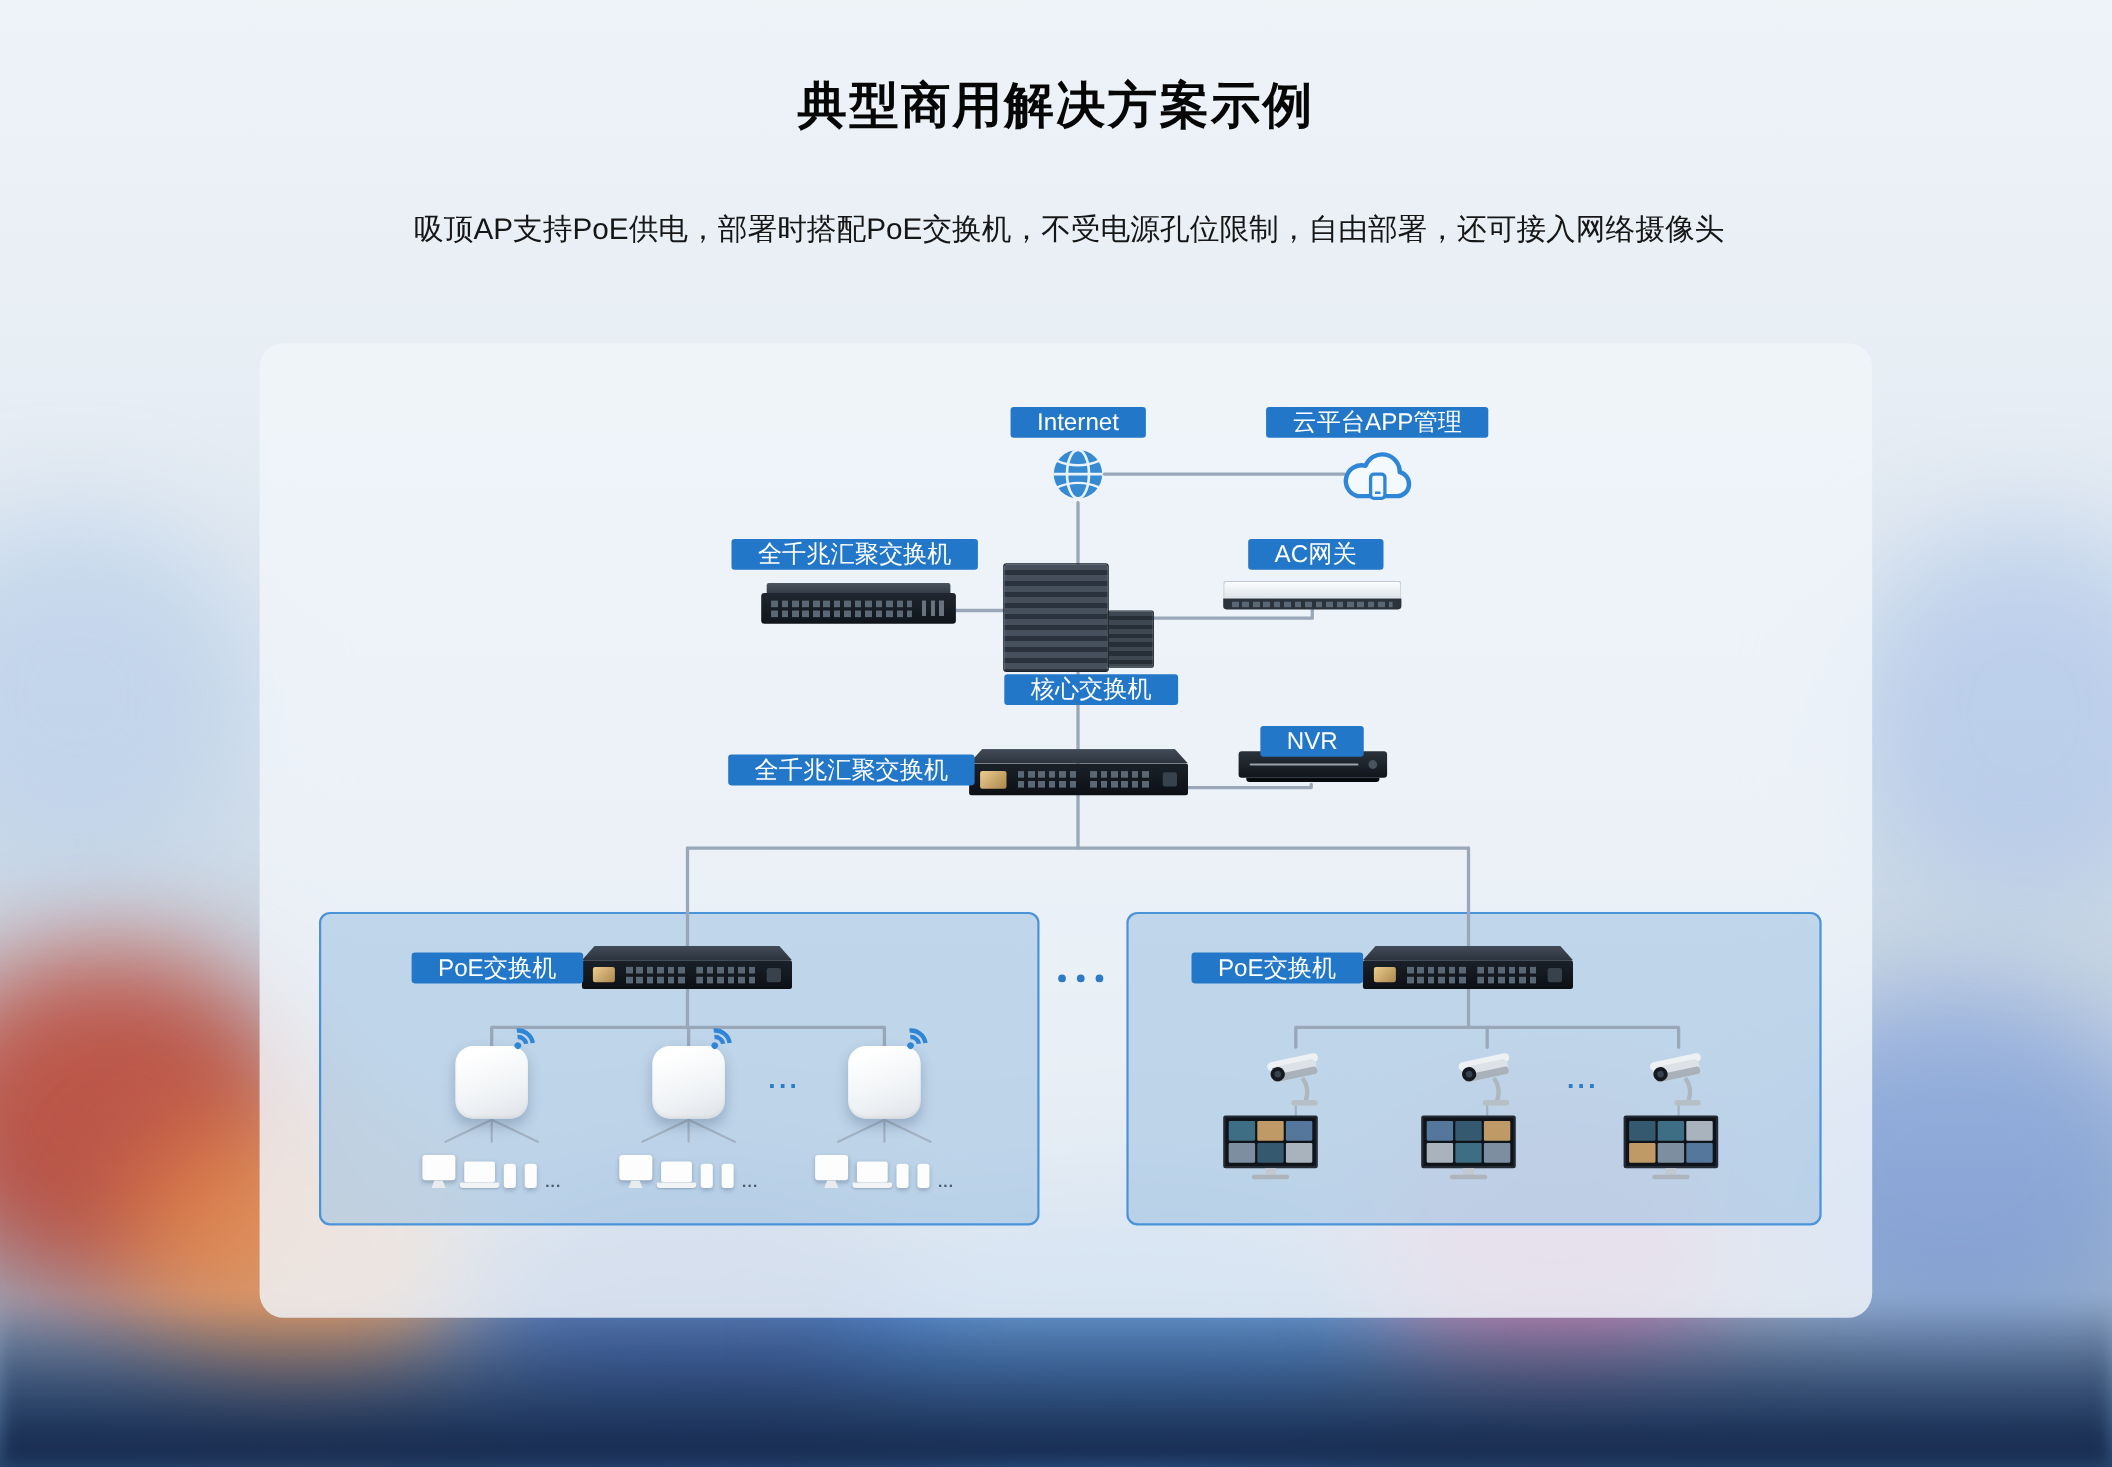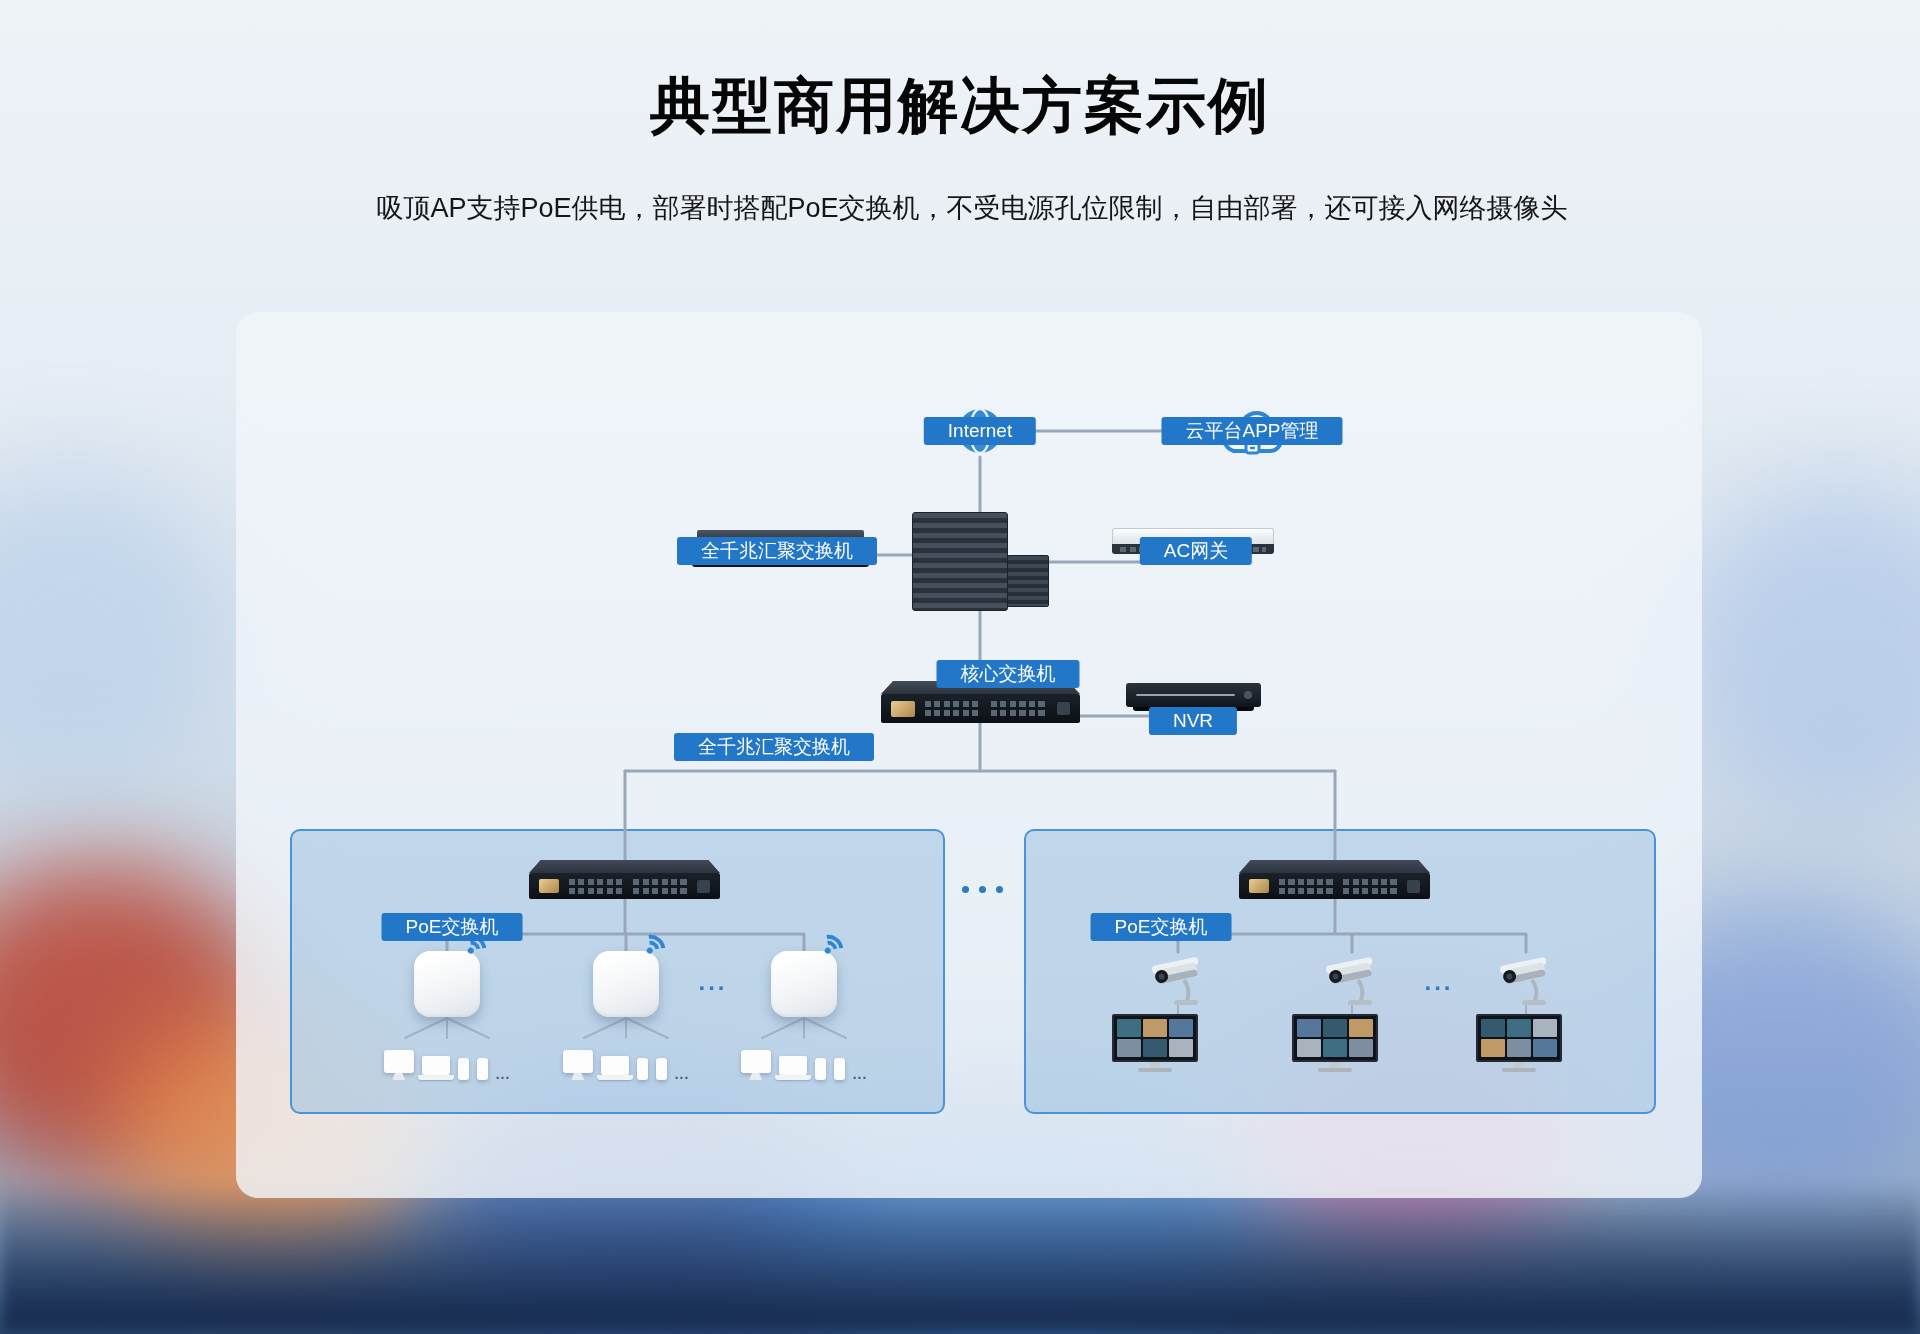--- a/index.html
+++ b/index.html
@@ -14,31 +14,31 @@
   .b3{left:420px;top:1060px;width:430px;height:270px;background:rgba(46,88,168,.6);}
   .b4{left:760px;top:1080px;width:520px;height:270px;background:rgba(62,132,212,.55);}
   .b5{left:1250px;top:990px;width:330px;height:260px;background:rgba(198,88,150,.55);}
   .b6{left:1590px;top:900px;width:380px;height:320px;background:rgba(112,146,216,.55);}
   .b7{left:1680px;top:480px;width:320px;height:340px;background:rgba(160,188,232,.5);}
   .b8{left:-90px;top:470px;width:320px;height:320px;background:rgba(176,202,234,.55);}
   .band{position:absolute;left:0;right:0;bottom:0;height:150px;filter:blur(8px);
     background:linear-gradient(180deg,rgba(20,40,75,0) 0%,rgba(22,42,78,.9) 85%);}
   
   .title{position:absolute;left:0;right:0;top:66px;margin:0;text-align:center;z-index:2;
-    font-size:60px;font-weight:800;color:#060606;letter-spacing:2px;}
+    font-size:45px;font-weight:800;color:#060606;letter-spacing:2px;}
   .subs{position:absolute;left:0;right:0;top:188px;z-index:2;text-align:center;color:#161616;}
   .subs p{margin:0;font-size:27px;line-height:41px;padding-left:24px;}
   
   .panel{position:absolute;left:236px;top:312px;width:1466px;height:886px;z-index:1;
     background:rgba(240,245,250,.82);border-radius:22px;}
   .subpanel{position:absolute;z-index:1;background:rgba(150,187,221,.5);
     border:2px solid #4b93d8;border-radius:10px;box-sizing:border-box;}
   .wires{position:absolute;left:0;top:0;z-index:2;pointer-events:none;}
   .badge{position:absolute;z-index:4;transform:translateX(-50%);background:#2277c8;color:#fff;
-    font-size:19px;line-height:28px;padding:0 24px;border-radius:3px;white-space:nowrap;margin-top:47px;}
+    font-size:22px;line-height:28px;padding:0 24px;border-radius:3px;white-space:nowrap;}
   .dev,.node-icon{position:absolute;z-index:3;}
   
   
   .port-row{height:6px;background:repeating-linear-gradient(90deg,#5a6774 0 6px,rgba(0,0,0,0) 6px 9.5px);}
   .sw-top{height:13px;background:linear-gradient(#414b57,#2c343e);clip-path:polygon(6% 0,94% 0,100% 100%,0 100%);}
   .sw-front{background:linear-gradient(#1b2129,#0c1015);border-radius:2px;display:flex;align-items:center;gap:10px;padding:0 10px;box-sizing:border-box;}
   .accent{width:24px;height:16px;background:linear-gradient(135deg,#ecd husband);border-radius:2px;}
   .accent{width:24px;height:16px;background:linear-gradient(135deg,#eccd8d,#ab8750);border-radius:2px;flex:none;}
   .pgroup{flex:1;display:flex;flex-direction:column;gap:3px;}
   .sfp{width:13px;height:13px;background:#37424d;border-radius:2px;flex:none;}
@@ -151,21 +151,21 @@
         <path d="M211 706 L169 726 M211 706 V726 M211 706 L253 726"></path>
         <path d="M390 706 L348 726 M390 706 V726 M390 706 L432 726"></path>
         <path d="M568 706 L526 726 M568 706 V726 M568 706 L610 726"></path>
       </g>
     </svg>
 
     <div class="badge" style="left:744px;top:58px">Internet</div>
     <div class="badge" style="left:1016px;top:58px">云平台APP管理</div>
     <div class="badge" style="left:541px;top:178px">全千兆汇聚交换机</div>
     <div class="badge" style="left:960px;top:178px">AC网关</div>
-    <div class="badge" style="left:772px;top:301px">核心交换机</div>
+    <div class="badge" style="left:756px;top:301px">核心交换机</div>
     <div class="badge" style="left:957px;top:348px">NVR</div>
     <div class="badge" style="left:538px;top:374px">全千兆汇聚交换机</div>
     <div class="badge" style="left:216px;top:554px">PoE交换机</div>
     <div class="badge" style="left:925px;top:554px">PoE交换机</div>
 
     <svg class="node-icon" style="left:718px;top:93px" width="52" height="52" viewBox="0 0 52 52">
       <circle cx="26" cy="26" r="22" fill="#358ad2"></circle>
       <ellipse cx="26" cy="26" rx="10" ry="22" fill="none" stroke="#eaf3fb" stroke-width="2.4"></ellipse>
       <line x1="4" y1="26" x2="48" y2="26" stroke="#eaf3fb" stroke-width="2.4"></line>
       <path d="M7 14 Q26 22 45 14" fill="none" stroke="#eaf3fb" stroke-width="2.2"></path>

